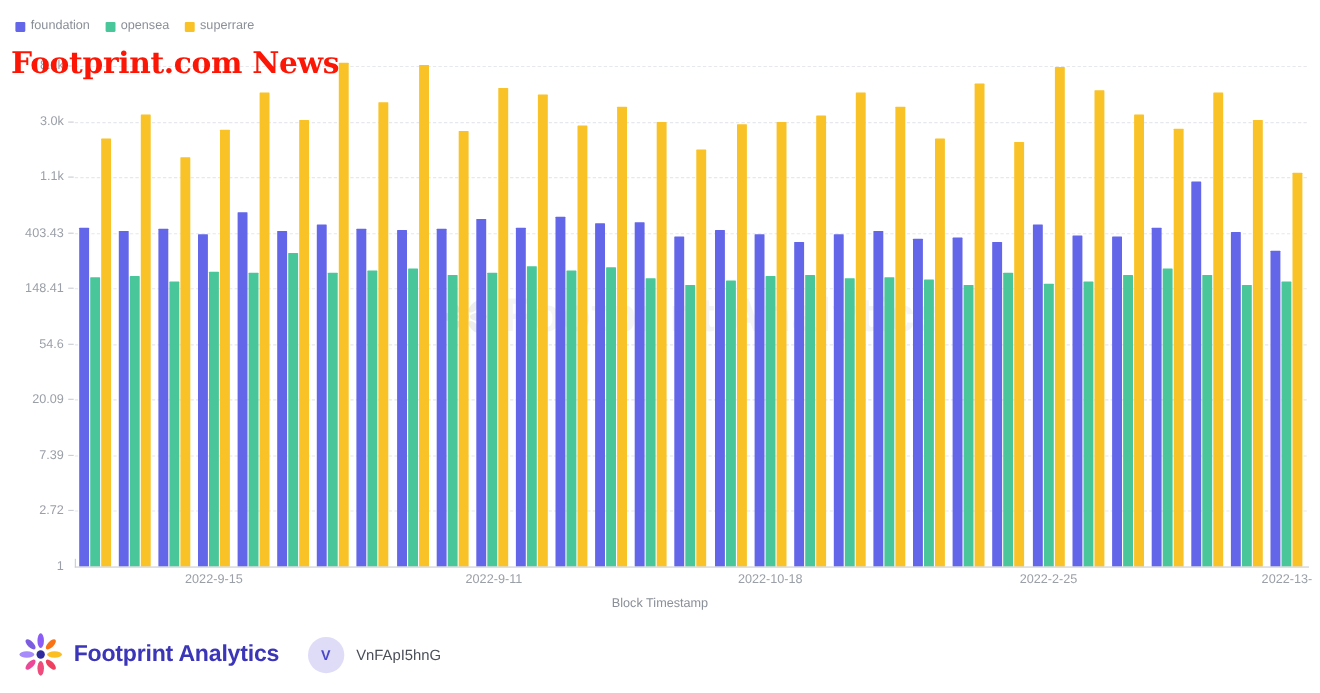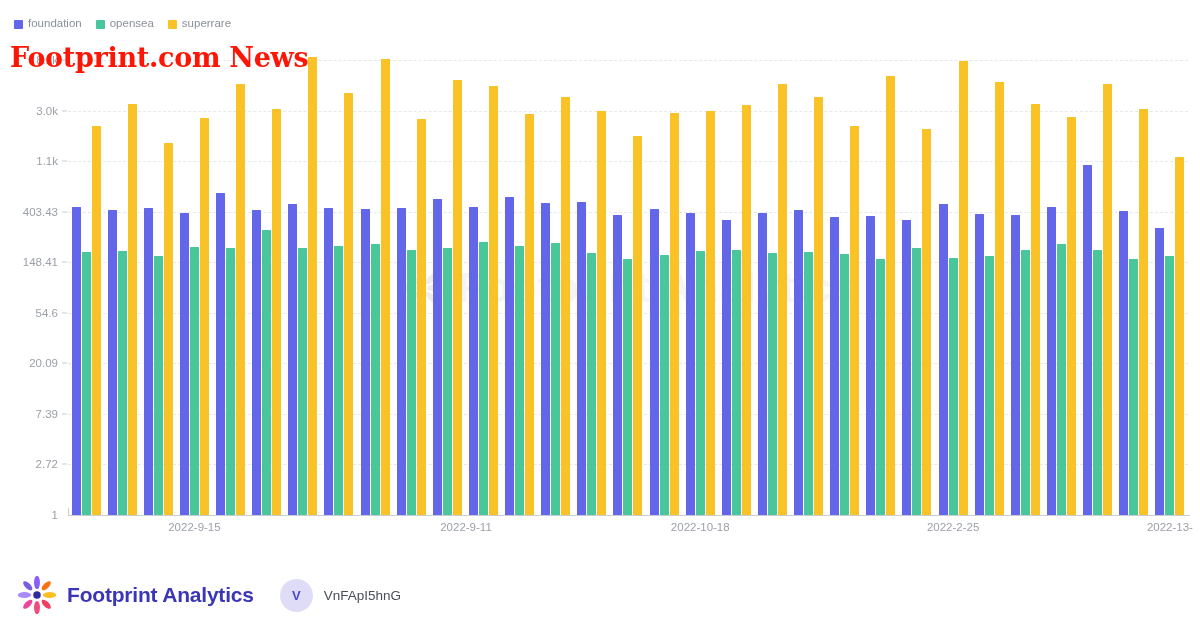--- a/index.html
+++ b/index.html
@@ -402,29 +402,30 @@
         <div class="ytick-dash" style="top: 211.666px; left: 62px;"></div>
         <div class="ytick-label" style="top: 161.14px; right: auto; left: -48px; width: 106px;">1.1k</div>
         <div class="ytick-dash" style="top: 161.14px; left: 62px;"></div>
         <div class="ytick-label" style="top: 110.554px; right: auto; left: -48px; width: 106px;">3.0k</div>
         <div class="ytick-dash" style="top: 110.554px; left: 62px;"></div>
         <div class="ytick-label" style="top: 60px; right: auto; left: -48px; width: 106px;">8.1k</div>
         <div class="ytick-dash" style="top: 60px; left: 62px;"></div>
       </div>
     <div id="xticks">
         <div class="xtick-label" style="left: 194.452px;">2022-9-15</div>
-        <div class="xtick-label" style="left: 466px;">2022-9-11</div>
+        <div class="xtick-label" style="left: 449px;">2022-9-11</div>
         <div class="xtick-label" style="left: 700.258px;">2022-10-18</div>
         <div class="xtick-label" style="left: 953.161px;">2022-2-25</div>
         <div class="xtick-label" style="left: 1169.94px;">2022-13-</div>
       </div>
 
     <div id="yaxis-line"></div>
     <div id="xaxis-line"></div>
 
+    <div id="xaxis-title">Block Timestamp</div>
   </div>
 
   <div id="footer">
     <div id="brand">
       <svg id="brand-logo" viewBox="0 0 100 100">
         <ellipse cx="50" cy="20" rx="7" ry="16" fill="#8b5cf6"></ellipse>
         <ellipse cx="50" cy="80" rx="7" ry="16" fill="#ef4b7c"></ellipse>
         <ellipse cx="20" cy="50" rx="16" ry="7" fill="#a78bfa"></ellipse>
         <ellipse cx="80" cy="50" rx="16" ry="7" fill="#fbbf24"></ellipse>
         <ellipse cx="28" cy="28" rx="14" ry="6.5" fill="#7c5ce0" transform="rotate(45 28 28)"></ellipse>

